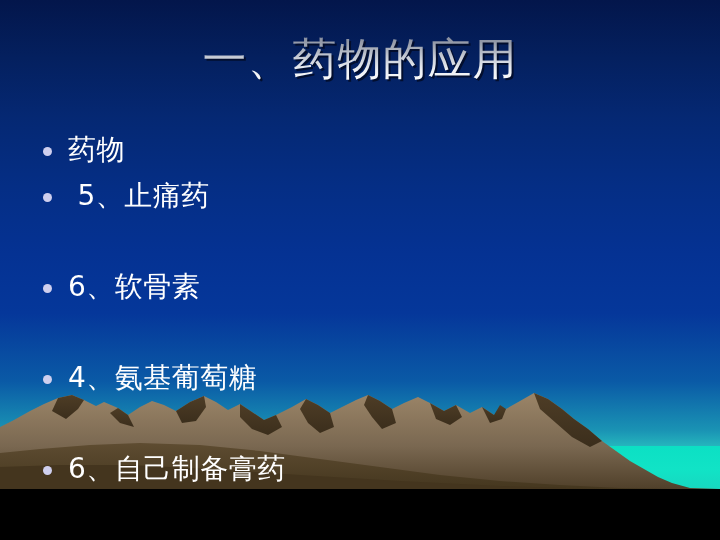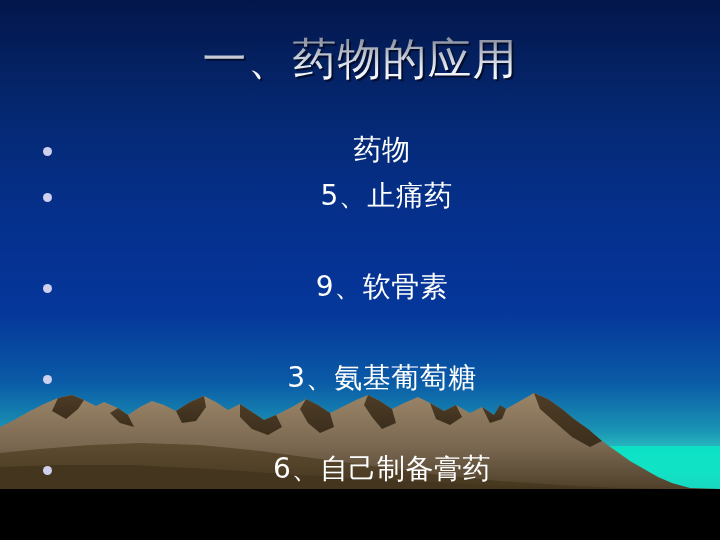--- a/index.html
+++ b/index.html
@@ -77,21 +77,20 @@
     left: 36px;
     top: 131px;
     width: 660px;
   }
   .bullet-row {
     position: relative;
     display: block;
     height: 45.6px;
     padding-left: 32px;
     box-sizing: border-box;
-    text-align: center;
   }
   .bullet-row.spacer {
     height: 45.6px;
     padding-left: 0;
   }
   .bullet-dot {
     position: absolute;
     left: 7px;
     top: 16px;
     width: 9px;
@@ -179,28 +178,28 @@
 
     <div class="bullet-row">
       <span class="bullet-dot"></span>
       <span class="bullet-text"> 5、止痛药</span>
     </div>
 
     <div class="bullet-row spacer"></div>
 
     <div class="bullet-row">
       <span class="bullet-dot"></span>
-      <span class="bullet-text">9、软骨素</span>
+      <span class="bullet-text">6、软骨素</span>
     </div>
 
     <div class="bullet-row spacer"></div>
 
     <div class="bullet-row">
       <span class="bullet-dot"></span>
-      <span class="bullet-text">3、氨基葡萄糖</span>
+      <span class="bullet-text">4、氨基葡萄糖</span>
     </div>
 
     <div class="bullet-row spacer"></div>
 
     <div class="bullet-row">
       <span class="bullet-dot"></span>
       <span class="bullet-text">6、自己制备膏药</span>
     </div>
 
   </div>

